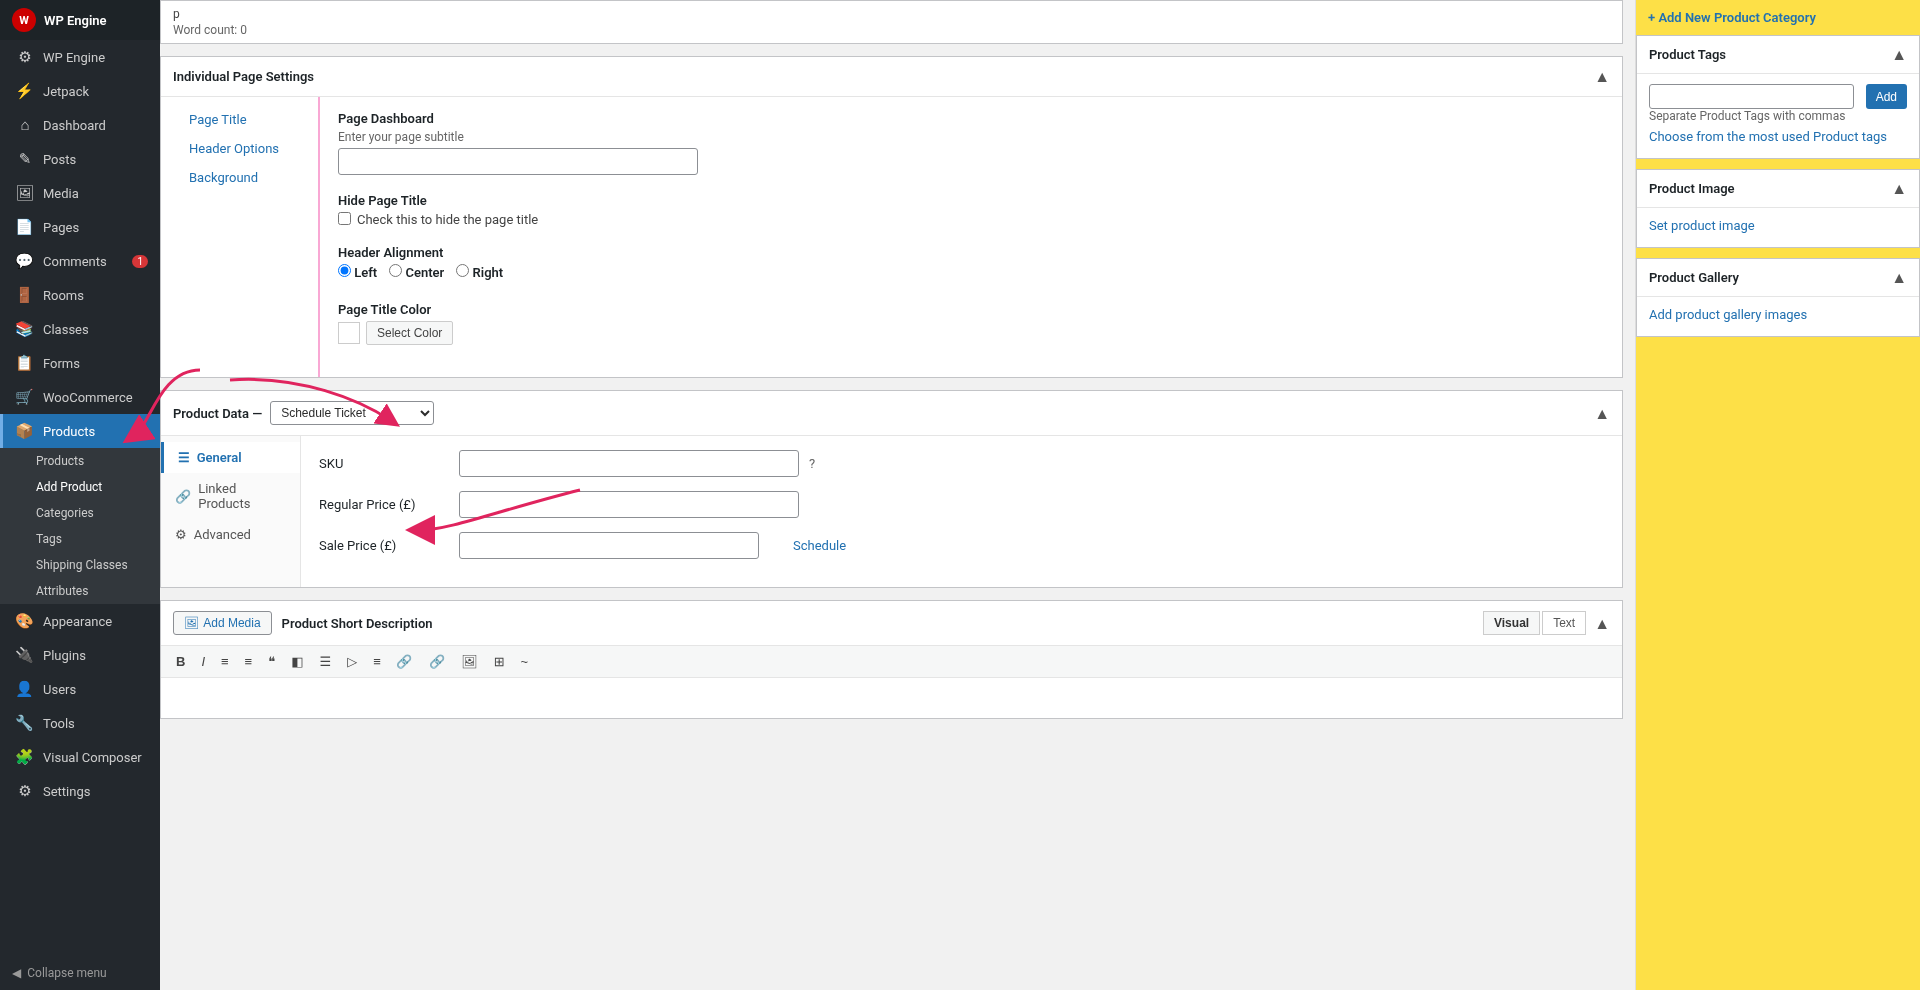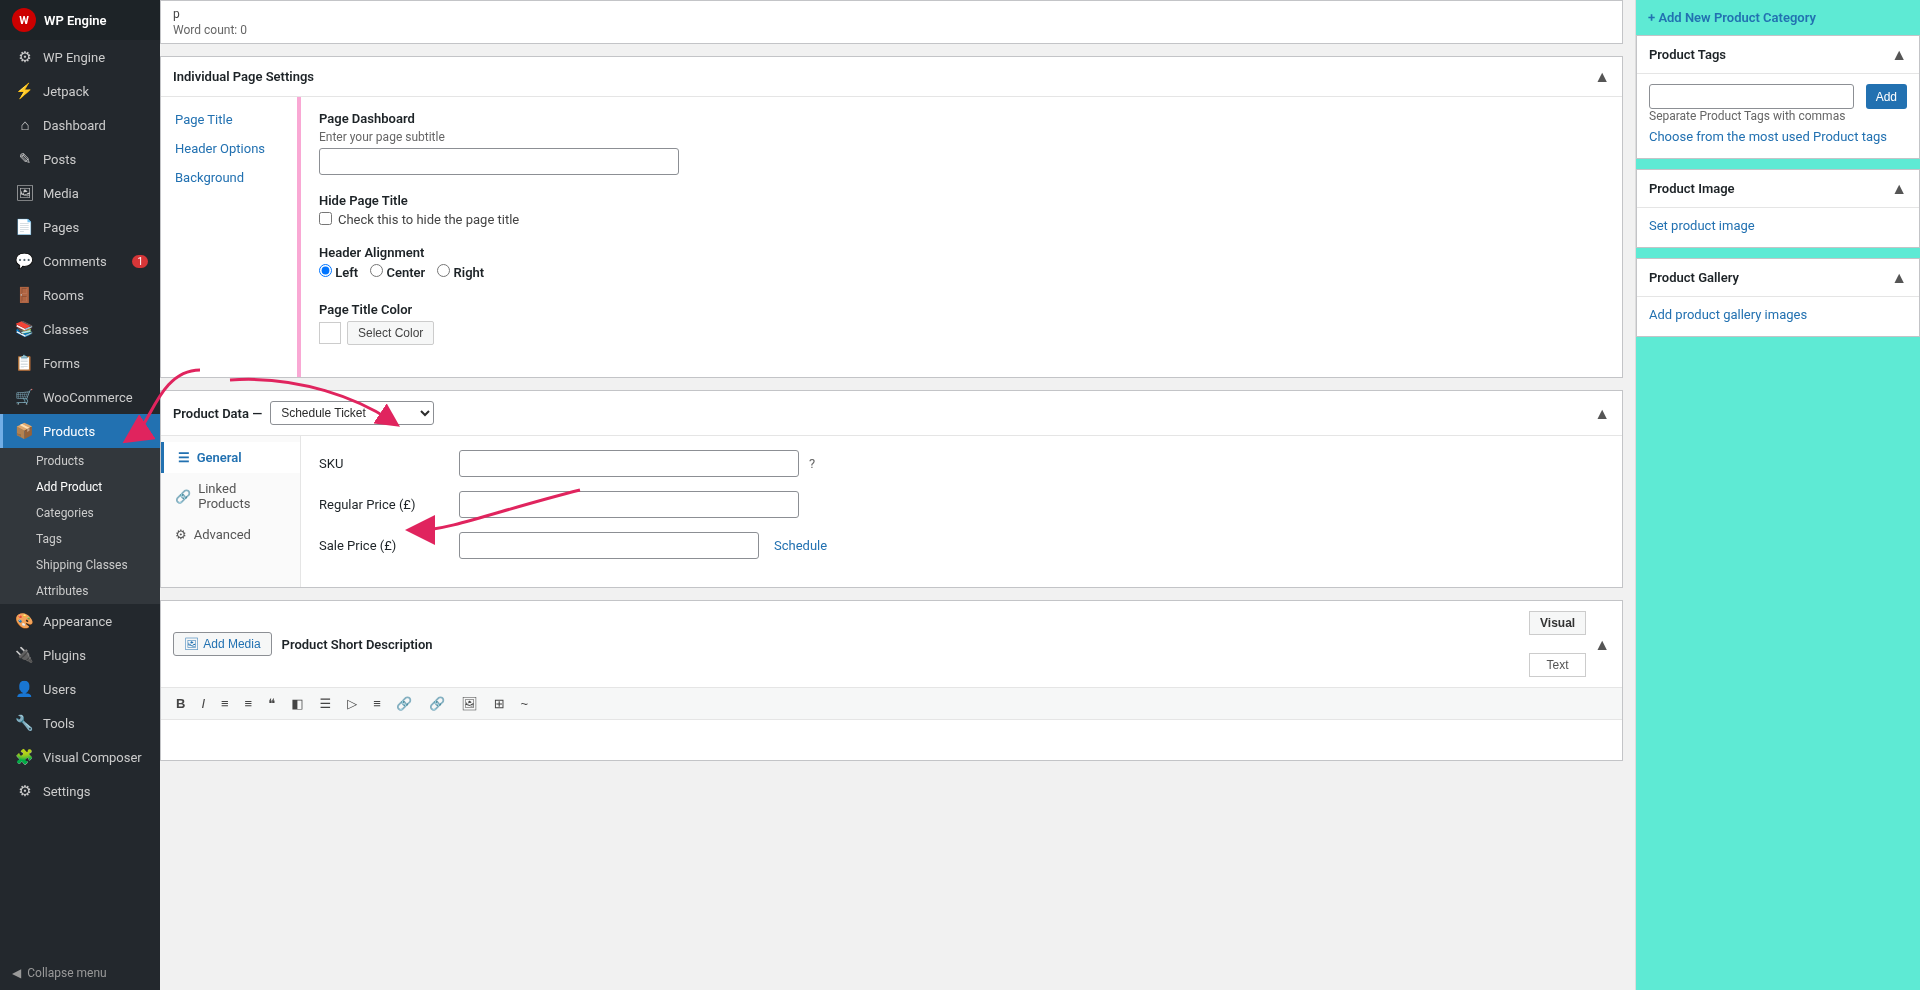--- a/index.html
+++ b/index.html
@@ -76,21 +76,21 @@
       overflow: hidden;
     }
     #content {
       flex: 1;
       overflow-y: auto;
       padding: 0;
       background: #f1f1f1;
     }
     #right-sidebar {
       width: 285px;
-      background: #5eead4;
+      background: #fde047;
       overflow-y: auto;
       padding: 0 0 10px 0;
       border-left: 1px solid #ddd;
     }
 
     
     .section-box {
       background: #fff;
       border: 1px solid #c3c4c7;
       margin: 0 0 12px 0;
@@ -127,23 +127,23 @@
       font-size: 12px;
       color: #444;
       margin-bottom: 2px;
     }
 
     
     .page-settings-body {
       display: flex;
     }
     .page-settings-nav {
-      width: 140px;
-      border-right: 4px solid #f9a8d4;
-      padding: 8px 0;
+      width: 159px;
+      border-right: 2px solid #f9a8d4;
+      padding: 8px 14px;
       flex-shrink: 0;
     }
     .page-settings-nav-item {
       padding: 7px 14px;
       color: #2271b1;
       cursor: pointer;
       font-size: 13px;
     }
     .page-settings-content {
       flex: 1;
@@ -263,21 +263,21 @@
     }
     .field-help {
       color: #666;
       font-size: 13px;
       cursor: help;
     }
     .schedule-link {
       color: #2271b1;
       text-decoration: none;
       font-size: 13px;
-      margin-left: 5px;
+      margin-left: 24px;
     }
 
     
     .short-desc-header {
       padding: 10px 12px;
       display: flex; align-items: center; justify-content: space-between;
       border-bottom: 1px solid #e5e5e5;
     }
     .short-desc-toolbar {
       padding: 6px 10px;
@@ -290,21 +290,21 @@
       font-size: 13px; color: #444; padding: 2px 5px;
       border-radius: 2px;
     }
     .add-media-btn {
       display: flex; align-items: center; gap: 4px;
       background: #f6f7f7; border: 1px solid #8c8f94;
       padding: 4px 10px; border-radius: 3px;
       cursor: pointer; font-size: 12px; color: #2271b1;
     }
     .visual-text-tabs {
-      display: flex; gap: 18px; flex-direction: column;
+      display: flex; gap: 2px;
     }
     .vt-tab {
       padding: 4px 10px; border: 1px solid #ccc; background: #fff;
       font-size: 12px; cursor: pointer; color: #555;
     }
     .vt-tab.active { background: #f6f7f7; font-weight: 600; color: #333; }
 
     
     .rs-box {
       background: #fff;

